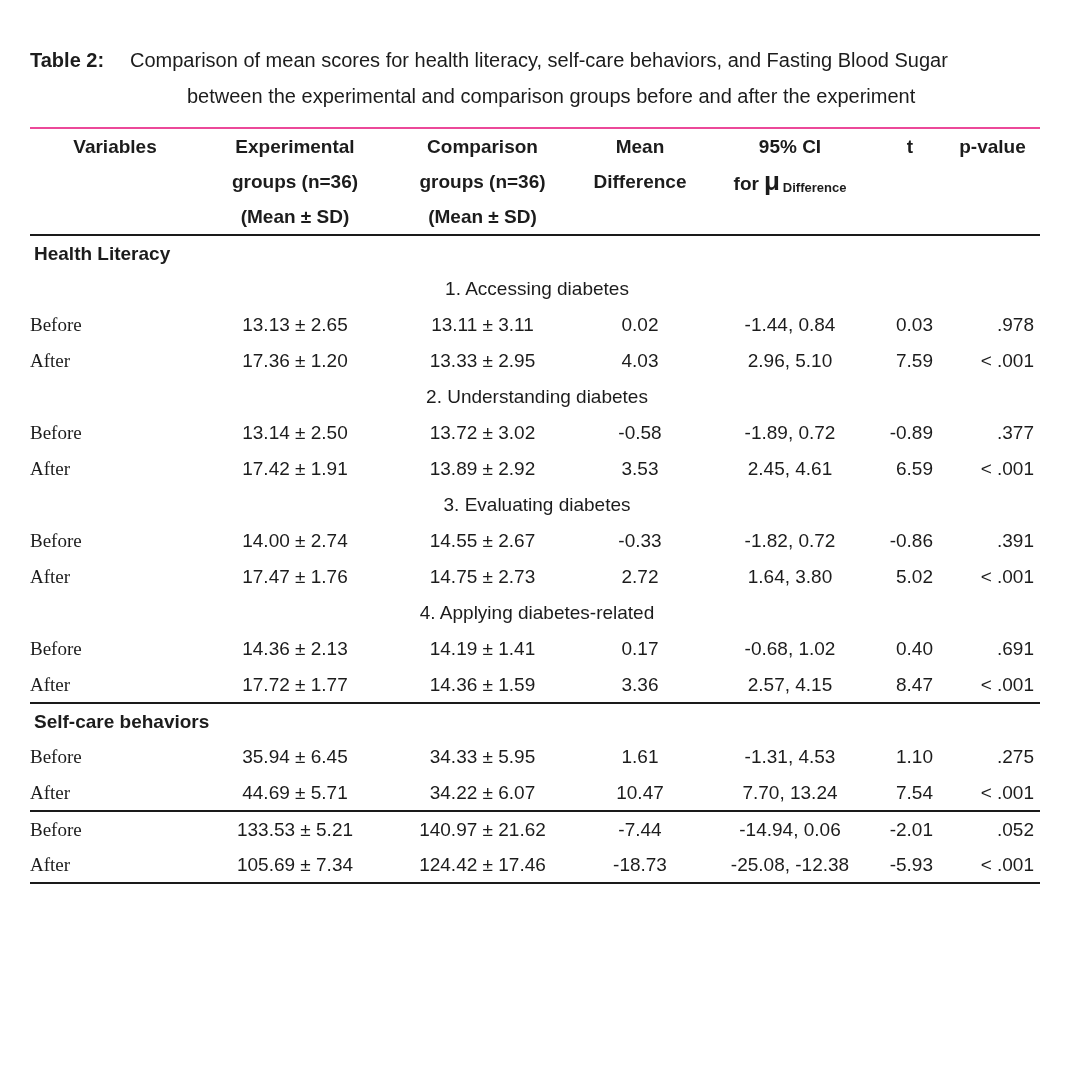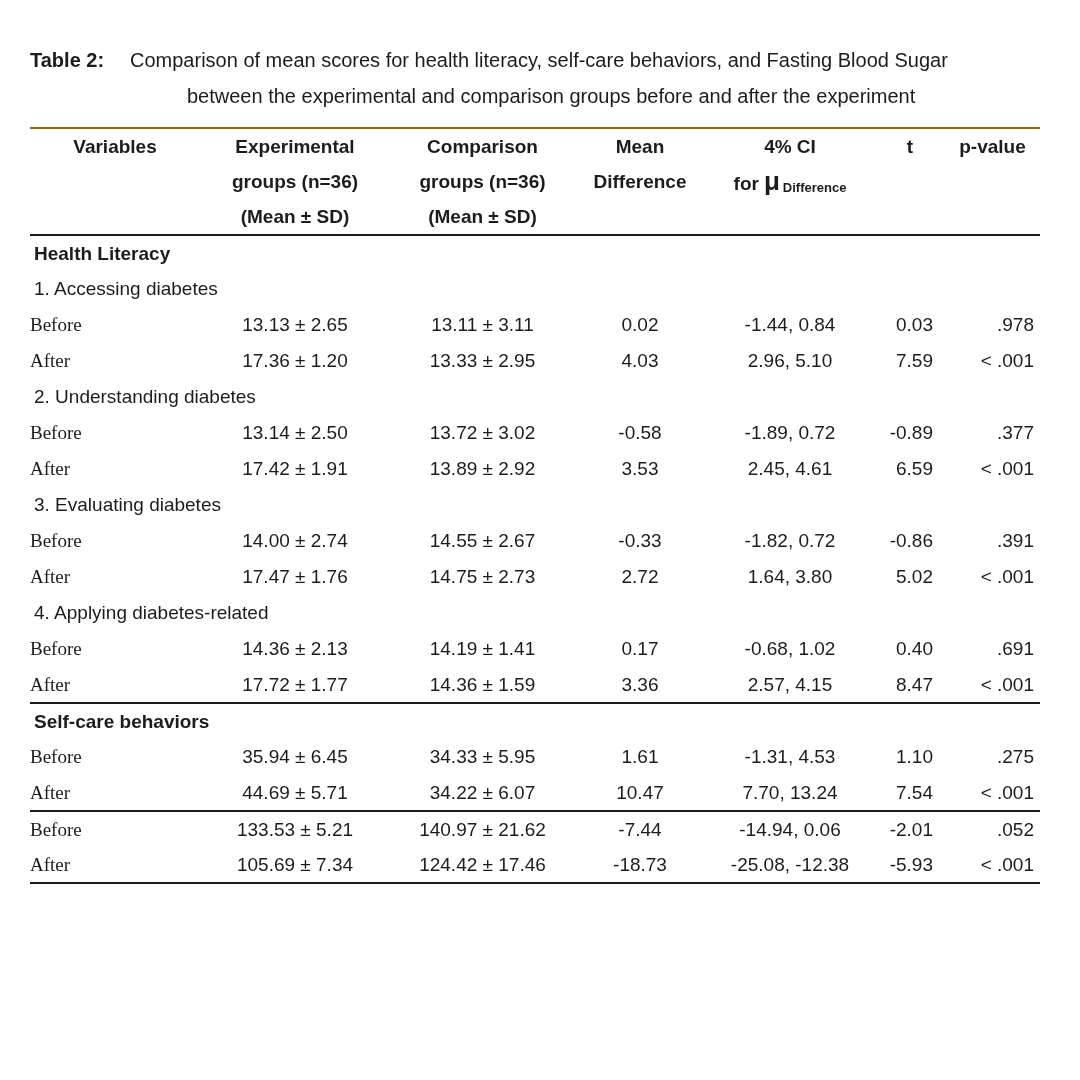--- a/index.html
+++ b/index.html
@@ -27,40 +27,40 @@
   .caption-text { flex: 1; }
   .caption-line2 { padding-left: 57px; }
 
   
   table.tbl {
     border-collapse: collapse;
     table-layout: fixed;
     width: 1010px;
     margin: 13px 0 0 30px;
     font-size: 19px;
-    border-top: 2px solid #a16207;
+    border-top: 2px solid #ec4899;
     border-bottom: 2px solid #1a1a1a;
   }
   thead tr { border-bottom: 2px solid #1a1a1a; }
   th {
     font-weight: 700;
     vertical-align: top;
     text-align: center;
     padding: 0;
     line-height: 35px;
   }
   td { padding: 0; }
   tbody tr { height: 36px; }
   .group-row td {
     font-weight: 700;
     text-align: left;
     padding-left: 4px;
   }
   .item-row td {
-    text-align: left;
+    text-align: center;
     padding-left: 4px;
   }
   .c-lab { text-align: left; padding-right: 7px; font-family: Liberation Serif, serif; }
   .c-mid { text-align: center; }
   .c-t   { text-align: right; padding-right: 12px; }
   .c-p   { text-align: right; padding-right: 6px; }
   .rule-after td { border-bottom: 2px solid #1a1a1a; }
 
   .ci-line2 .mu {
     font-size: 26px;
@@ -117,21 +117,21 @@
         <th>
           <div>Comparison</div>
           <div>groups (n=36)</div>
           <div>(Mean ± SD)</div>
         </th>
         <th>
           <div>Mean</div>
           <div>Difference</div>
         </th>
         <th>
-          <div>4% CI</div>
+          <div>95% CI</div>
           <div class="ci-line2"><span>for</span><span class="mu">μ</span><span class="mu-sub">Difference</span></div>
         </th>
         <th>
             <div>t</div>
           </th>
         <th>
             <div>p-value</div>
           </th>
       </tr>
     </thead>

